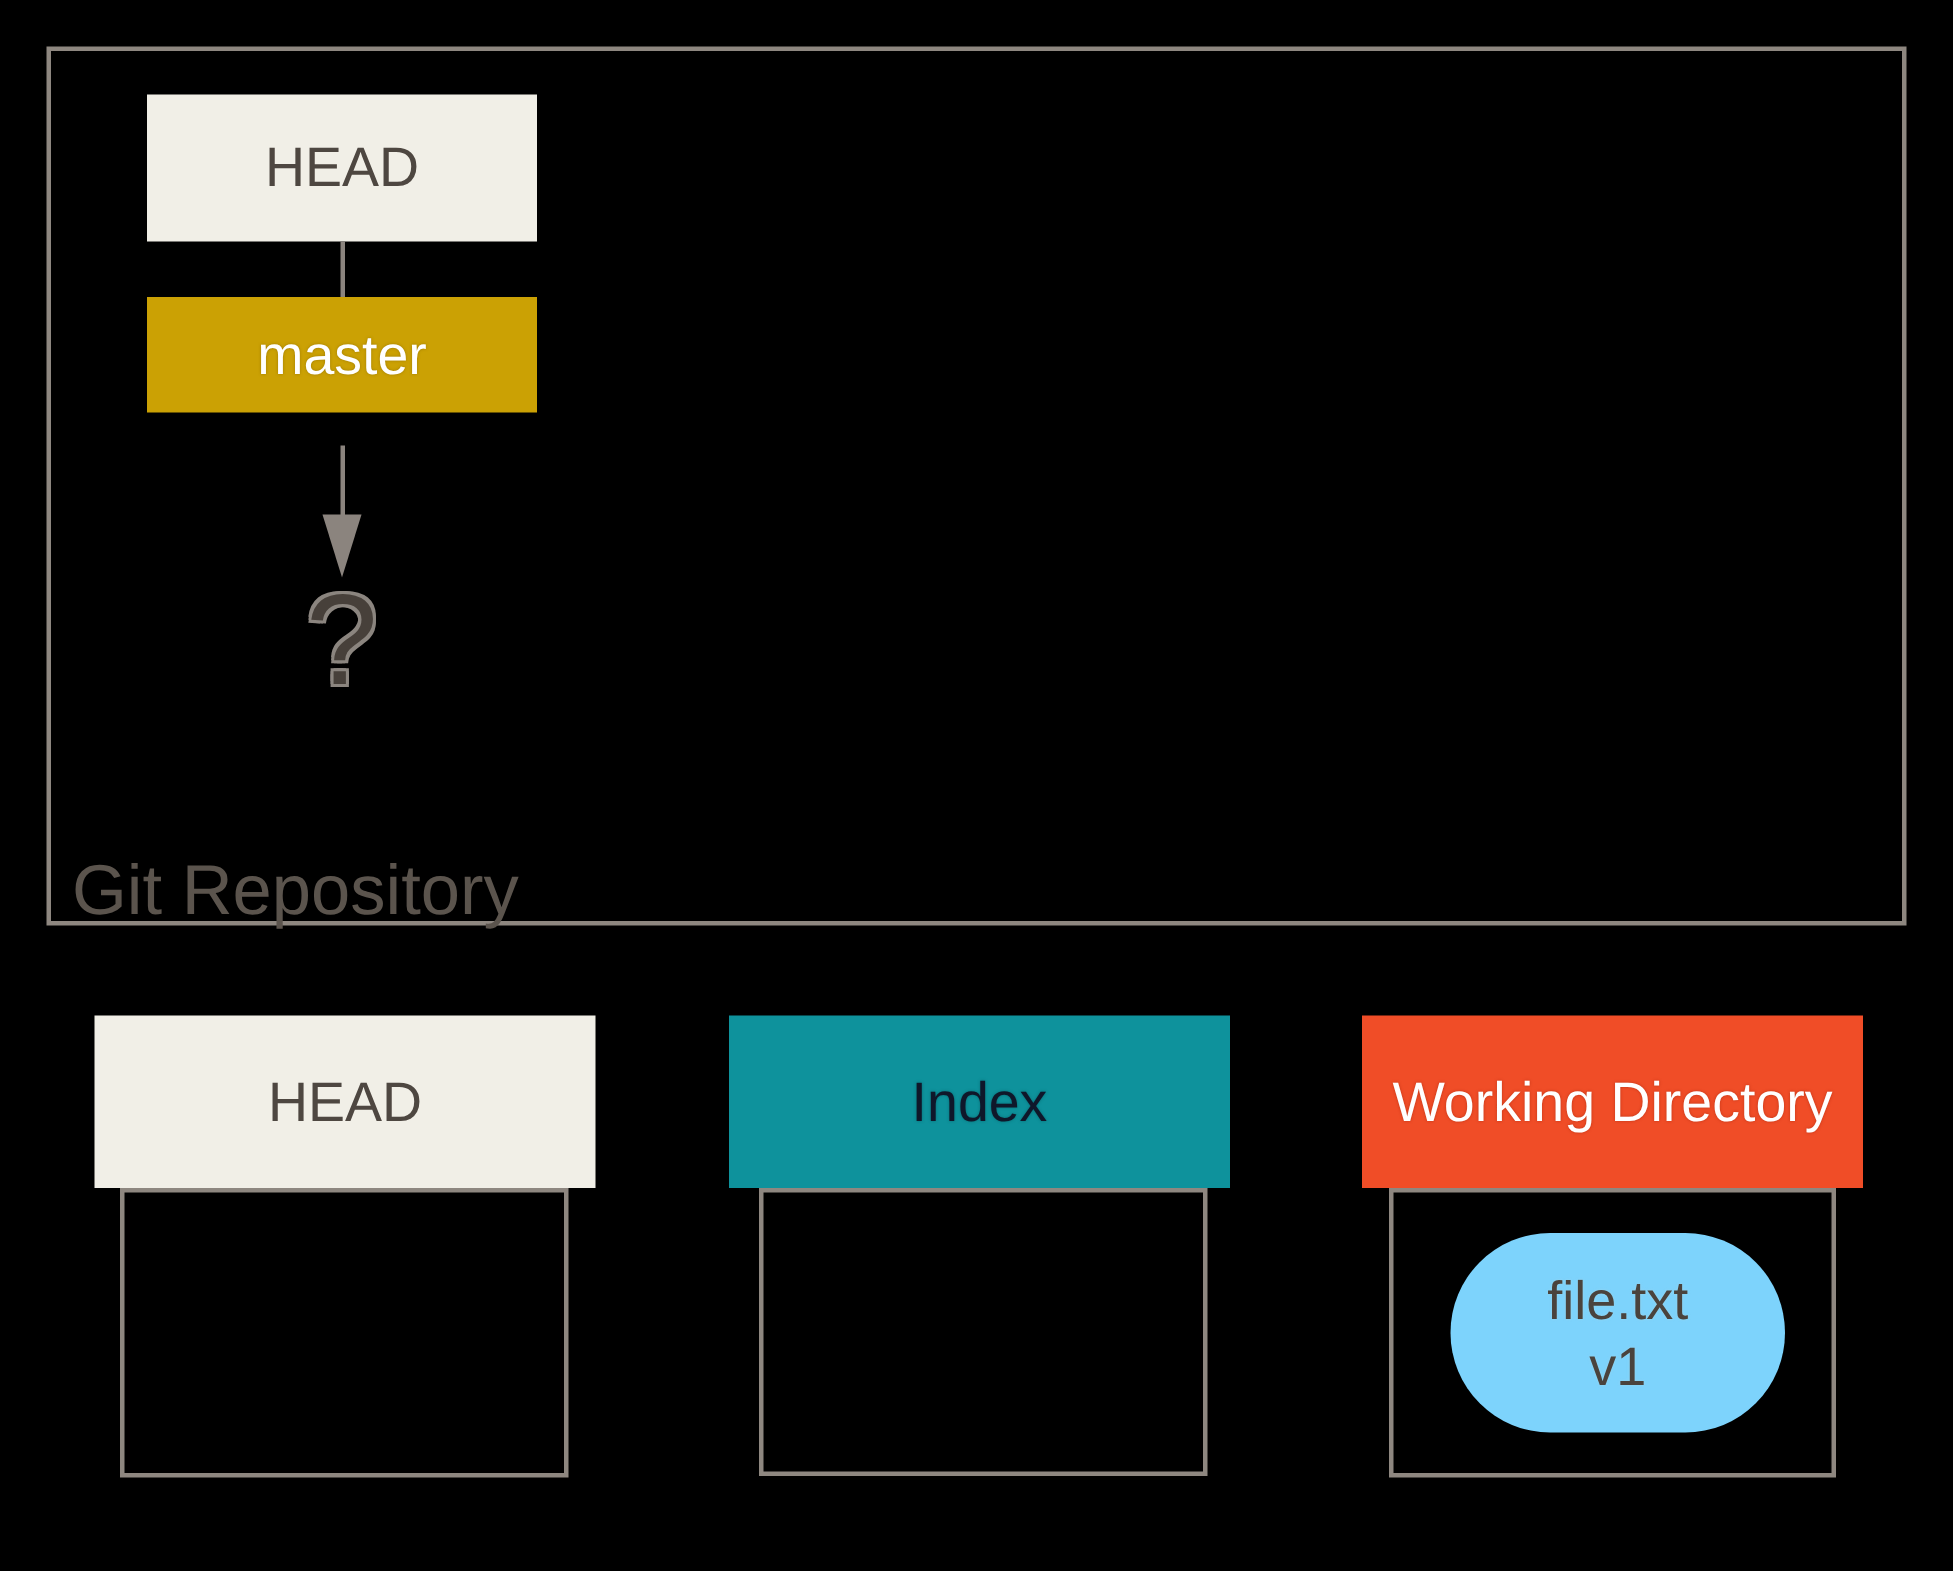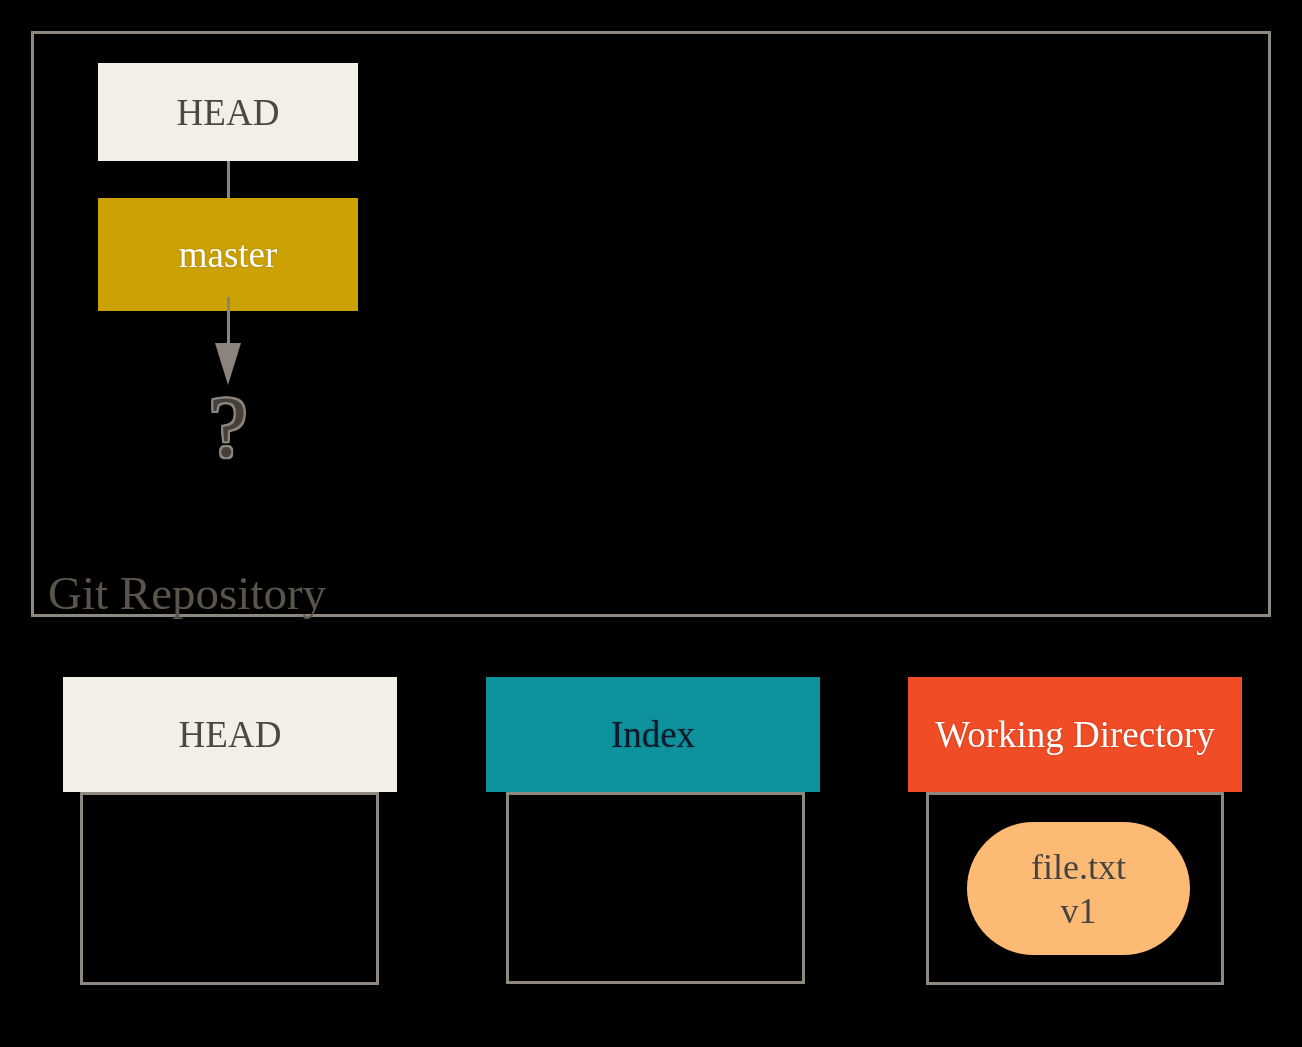--- a/index.html
+++ b/index.html
@@ -6,21 +6,21 @@
     margin: 0;
     padding: 0;
     background: #000000;
     overflow: hidden;
   }
   #canvas {
     position: relative;
     width: 1302px;
     height: 1047px;
     background: #000000;
-    font-family: Liberation Serif, serif;
+    font-family: Liberation Sans, sans-serif;
     border-radius: 22px;
   }
   .abs { position: absolute; box-sizing: border-box; }
 
   
   #repo-box {
     left: 31px; top: 31px; width: 1240px; height: 586px;
     border: 3px solid #8e8780;
   }
   #repo-label {
@@ -33,21 +33,21 @@
   
   .node {
     display: flex; align-items: center; justify-content: center;
     font-size: 37px;
   }
   #head-node {
     left: 98px; top: 63px; width: 260px; height: 98px;
     background: #f1efe7; color: #4e4741;
   }
   #master-node {
-    left: 98px; top: 198px; width: 260px; height: 113px;
+    left: 98px; top: 198px; width: 260px; height: 77px;
     background: #cba104; color: #ffffff;
     text-shadow: 0 0 2px rgba(120,90,0,0.55);
   }
   .connector {
     width: 3px; background: #8b847e;
   }
   #conn-head-master { left: 227px; top: 161px; height: 37px; }
   #conn-master-arrow { left: 227px; top: 297px; height: 47px; }
   #arrowhead {
     left: 215px; top: 343px;
@@ -85,21 +85,21 @@
   #index-area-header { left: 486px; width: 334px; background: #0e929c; color: #0f172a;
                        text-shadow: 0 0 2px rgba(0,70,75,0.5); }
   #index-area-body   { left: 506px; width: 299px; height: 192px; }
   #wd-area-header    { left: 908px; width: 334px; background: #f04d27; color: #ffffff;
                        padding: 2px 14px; text-shadow: 0 0 2px rgba(140,30,5,0.5); }
   #wd-area-body      { left: 926px; width: 298px; }
 
   
   #file-pill {
     left: 967px; top: 822px; width: 223px; height: 133px;
-    background: #fdba74;
+    background: #7dd3fc;
     border-radius: 67px;
     display: flex; flex-direction: column;
     align-items: center; justify-content: center;
     font-size: 36px; line-height: 44px;
     color: #4a433d;
     text-shadow: 0 0 2px rgba(200,215,210,0.35);
   }
 </style>
 </head>
 <body>

